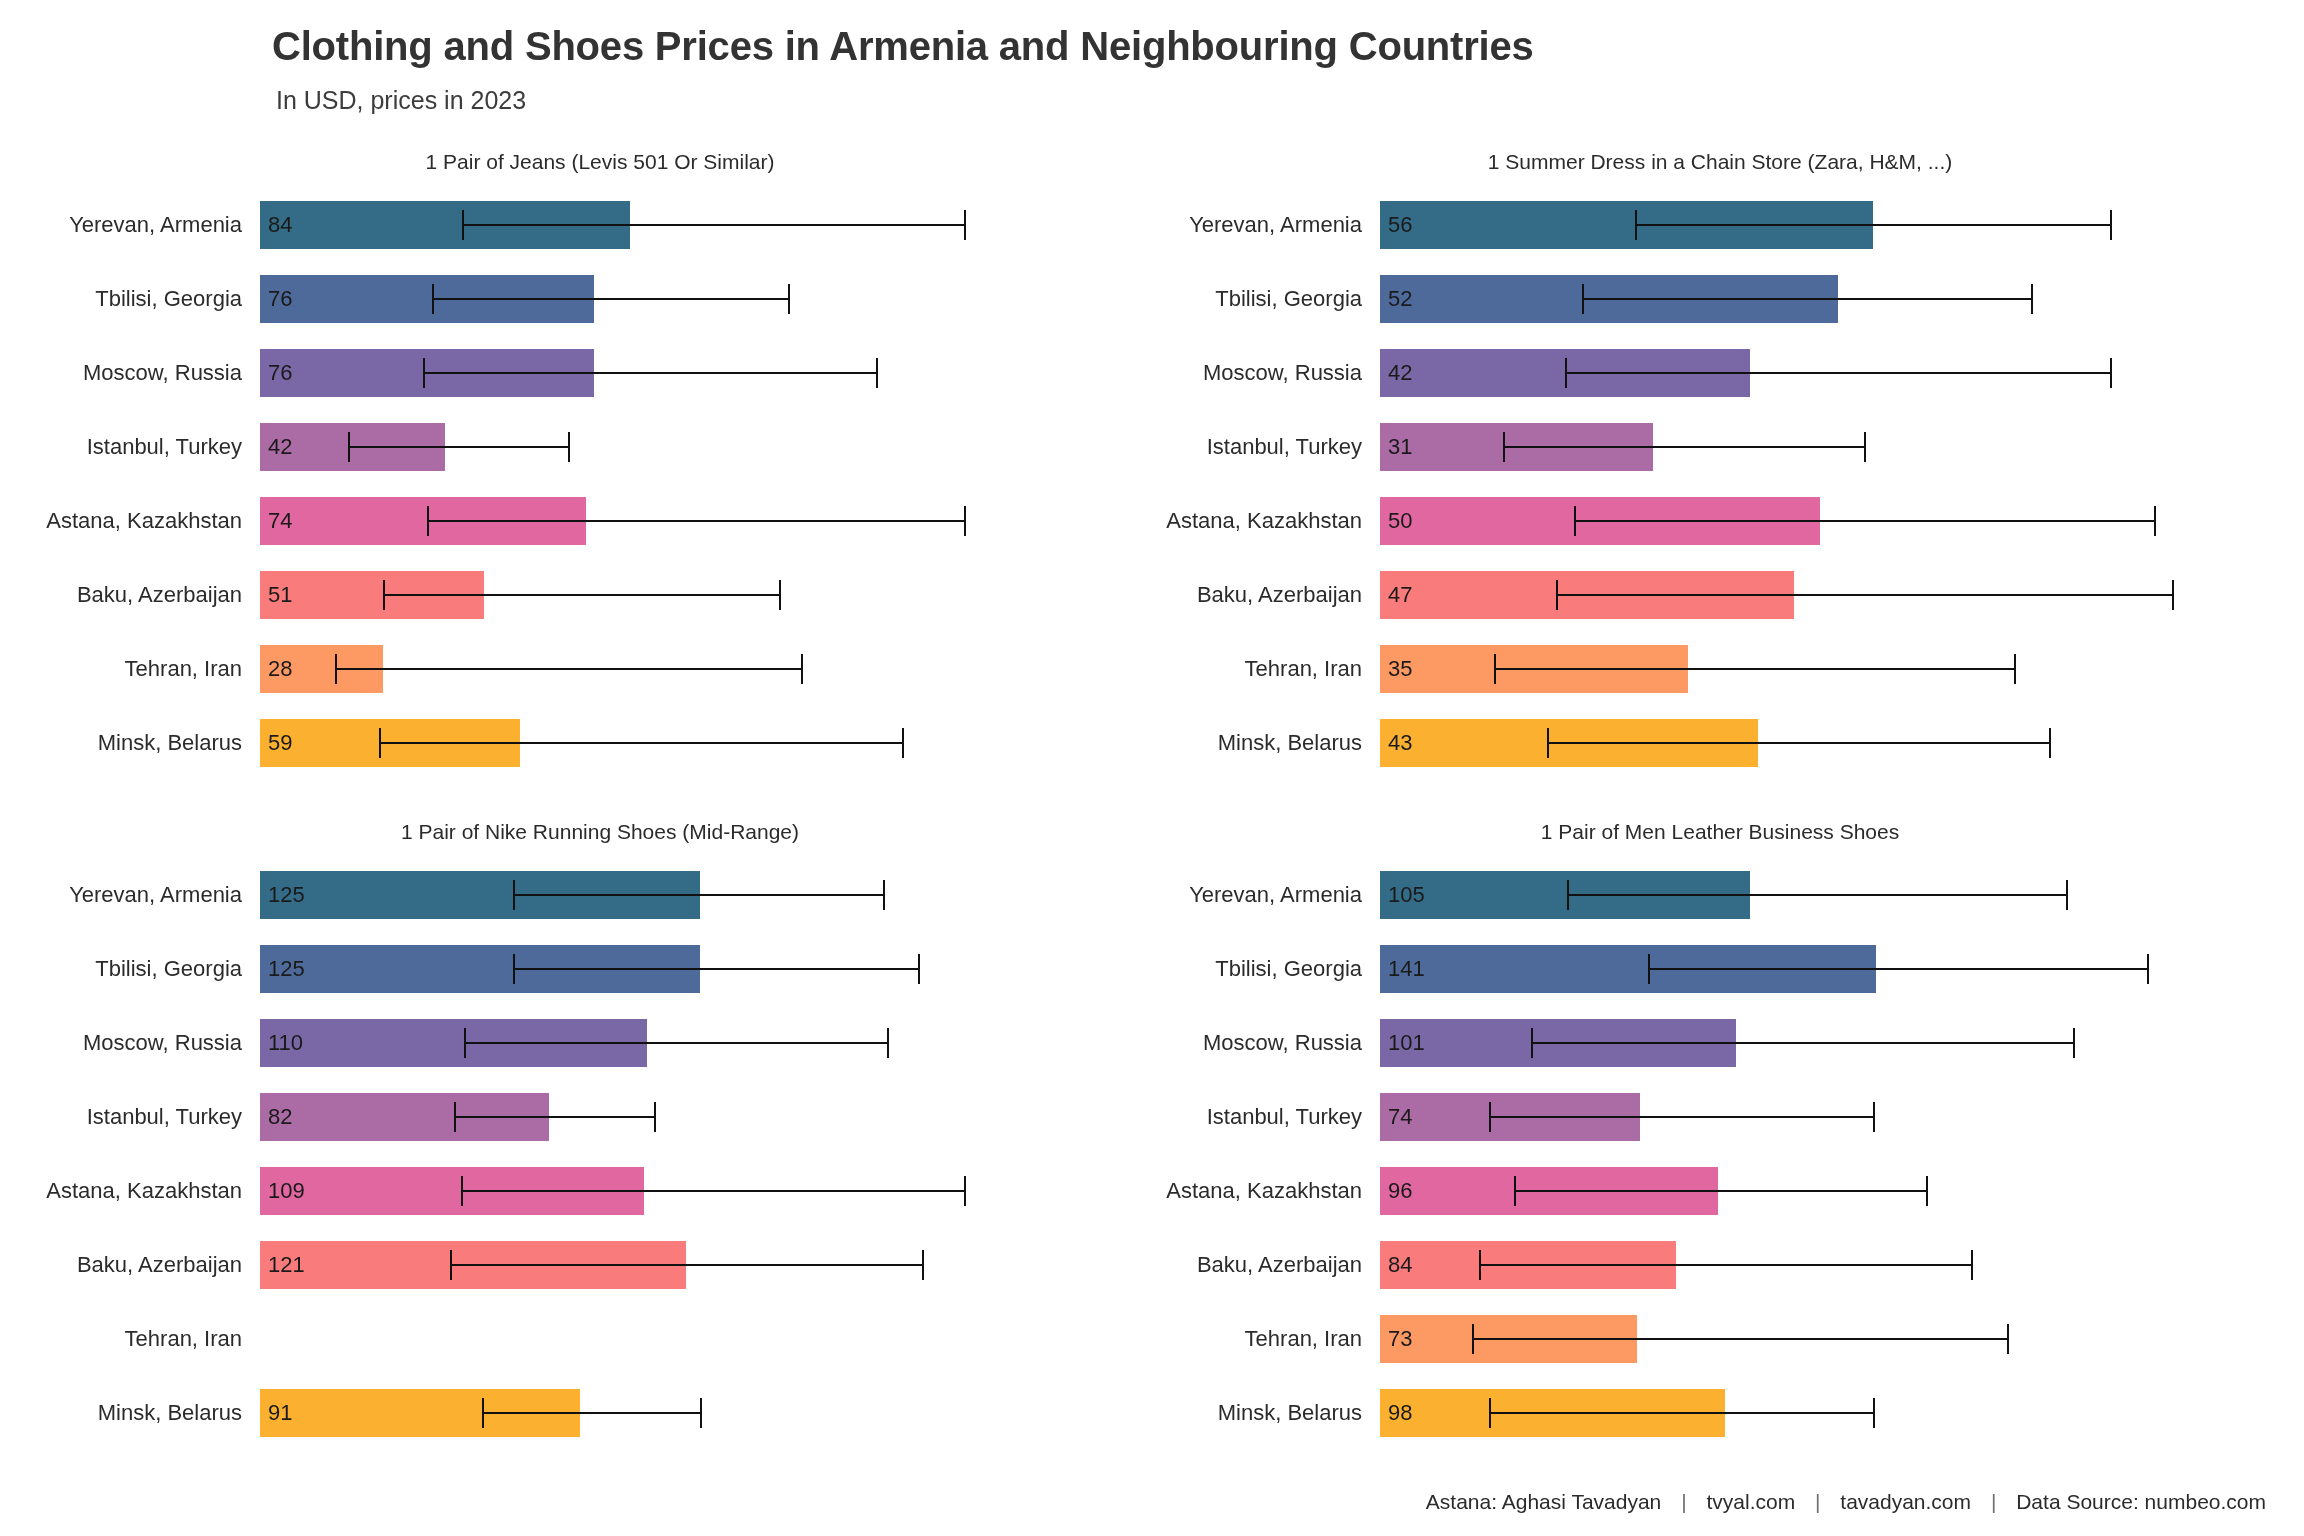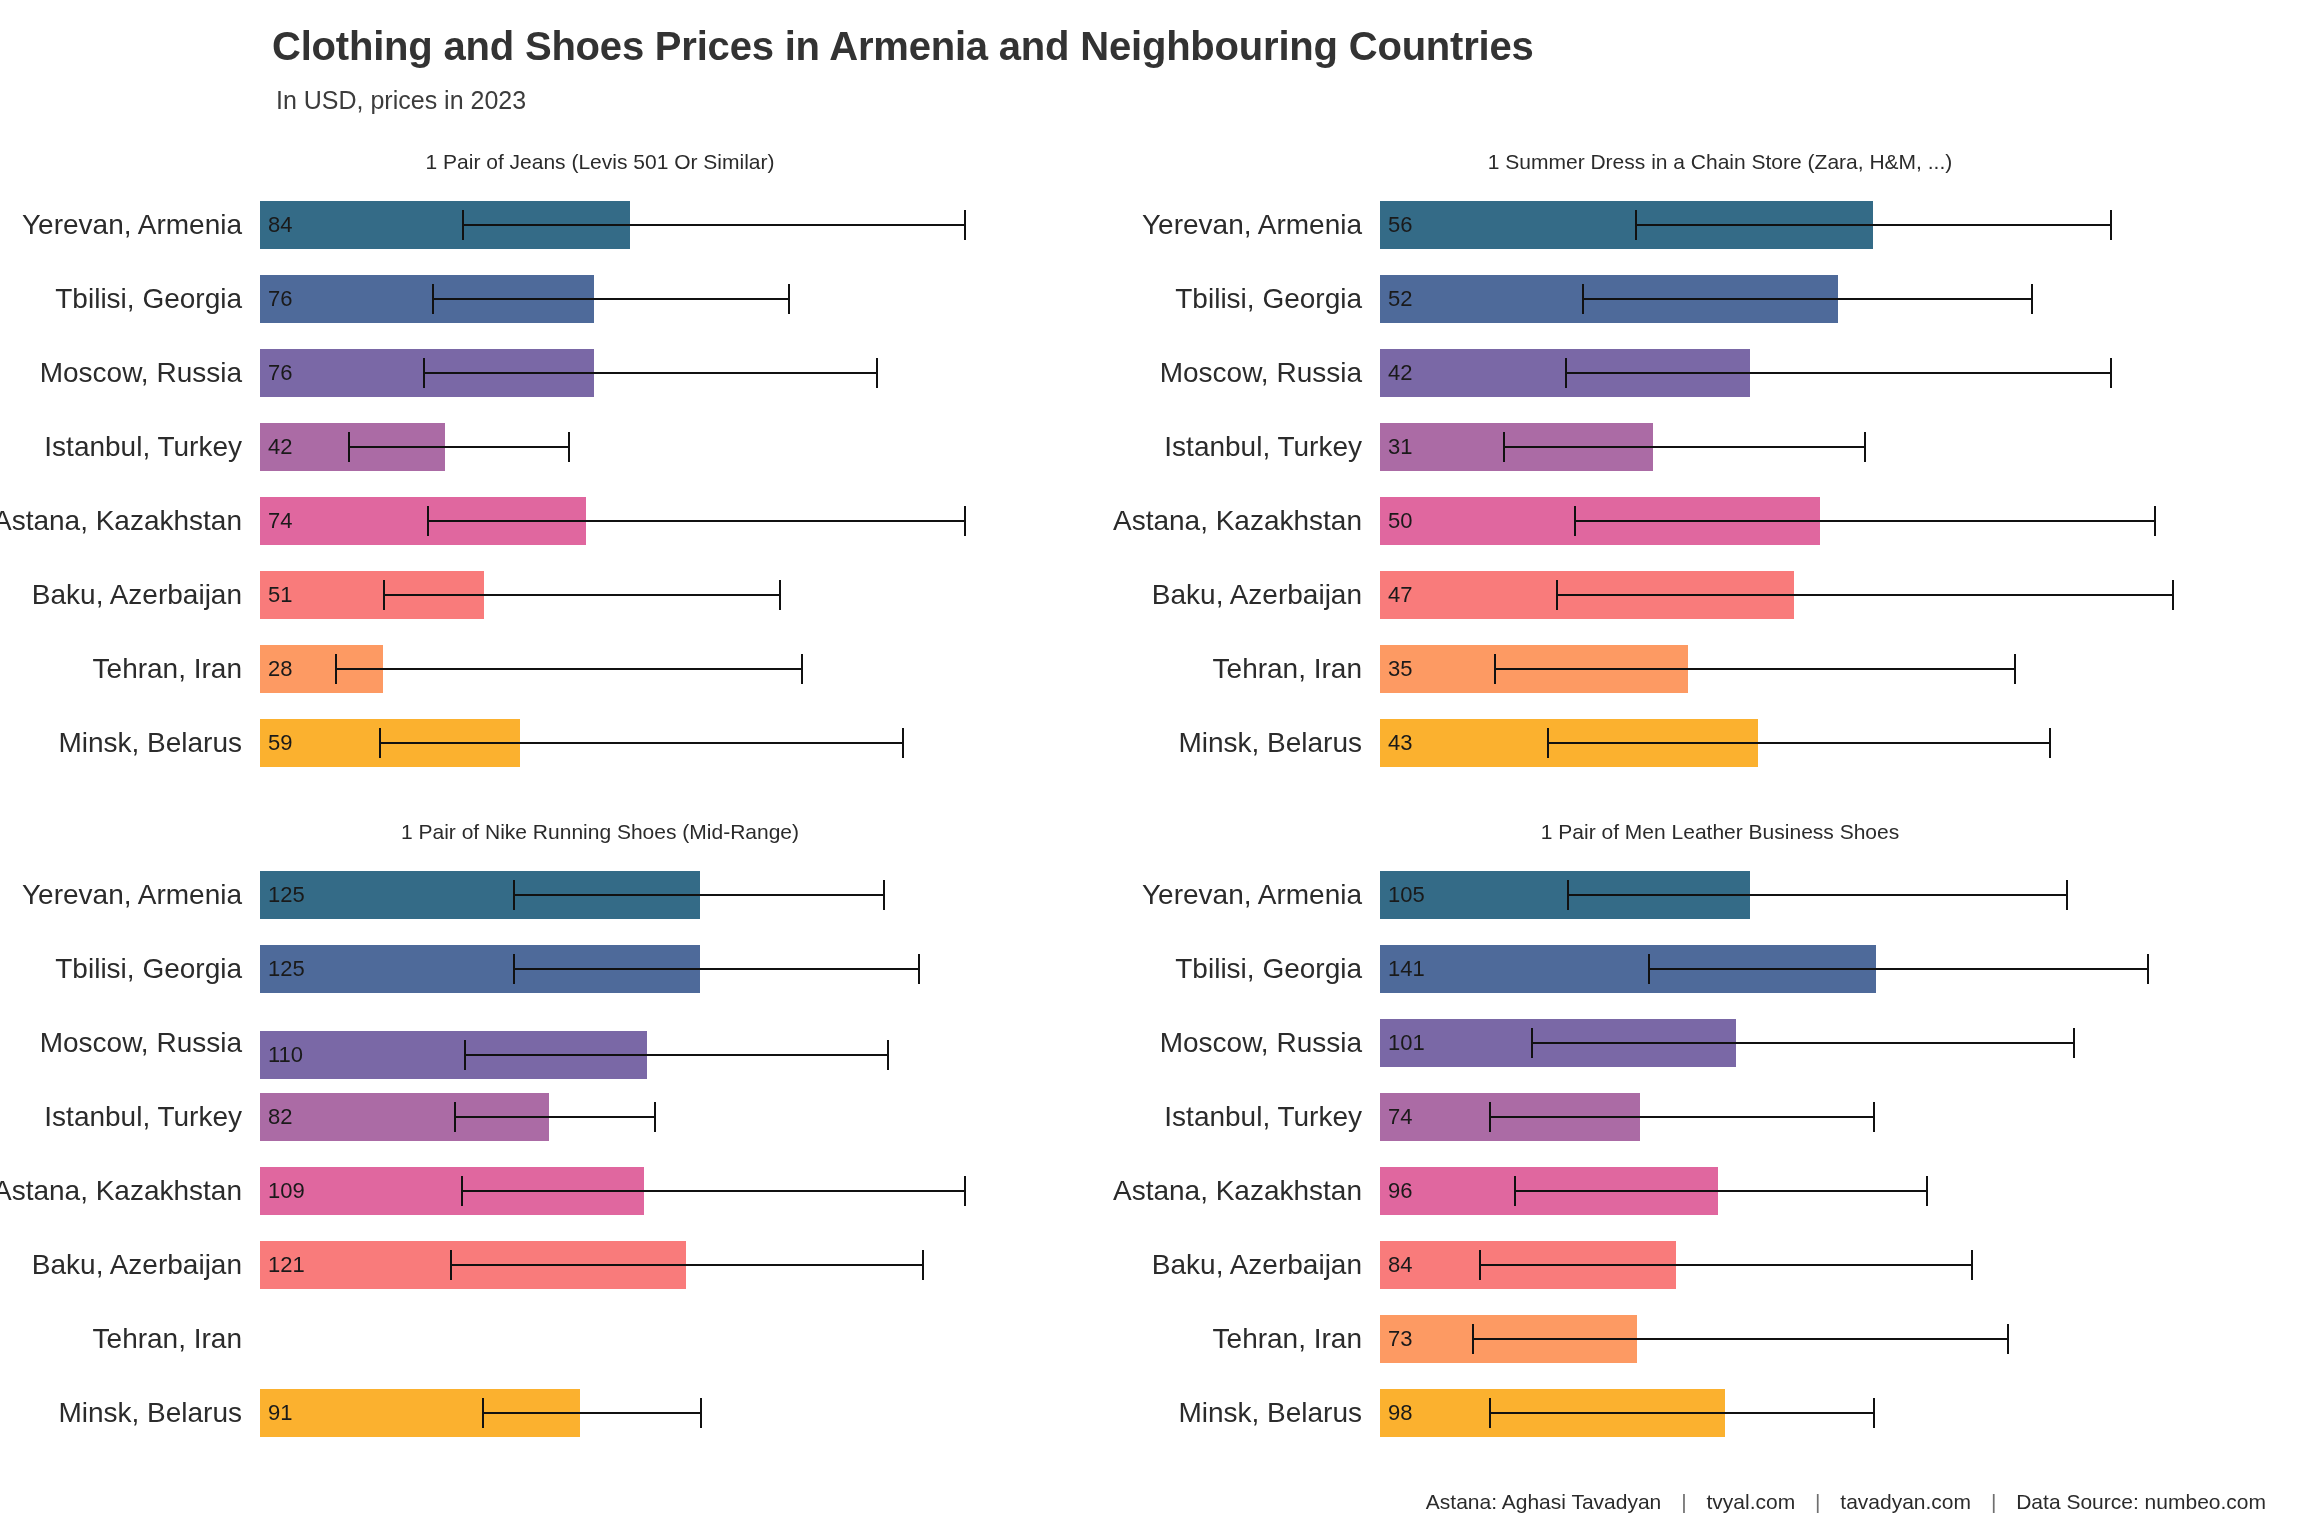--- a/index.html
+++ b/index.html
@@ -55,21 +55,21 @@
   }
   .row {
     position: relative;
     width: 100%;
   }
   .ylabel {
     position: absolute;
     right: 0;
     top: 50%;
     transform: translateY(-50%);
-    font-size: 28px;
+    font-size: 22px;
     color: #2b2b2b;
     white-space: nowrap;
   }
   .bar {
     position: absolute;
     left: 0;
     top: 50%;
     transform: translateY(-50%);
   }
   .barlabel {
@@ -306,21 +306,21 @@
           <div style="position: absolute; left: 200px; top: 0px; width: 880px; height: 74px;">
             <div class="bar" style="width: 440px; height: 48px; background: rgb(78, 106, 154);"></div>
             <div class="barlabel">125</div>
             <div class="errbar" style="left: 253.44px; width: 404.8px;"></div>
             <div class="cap" style="left: 253.44px; height: 29.76px; margin-top: -14.88px;"></div>
             <div class="cap" style="left: 658.24px; height: 29.76px; margin-top: -14.88px;"></div>
           </div>
         </div>
         <div class="row" style="height: 74px;">
           <div class="ylabel" style="right: 898px;">Moscow, Russia</div>
-          <div style="position: absolute; left: 200px; top: 12px; width: 880px; height: 74px;">
+          <div style="position: absolute; left: 200px; top: 0px; width: 880px; height: 74px;">
             <div class="bar" style="width: 387.2px; height: 48px; background: rgb(122, 104, 166);"></div>
             <div class="barlabel">110</div>
             <div class="errbar" style="left: 204.16px; width: 422.4px;"></div>
             <div class="cap" style="left: 204.16px; height: 29.76px; margin-top: -14.88px;"></div>
             <div class="cap" style="left: 626.56px; height: 29.76px; margin-top: -14.88px;"></div>
           </div>
         </div>
         <div class="row" style="height: 74px;">
           <div class="ylabel" style="right: 898px;">Istanbul, Turkey</div>
           <div style="position: absolute; left: 200px; top: 0px; width: 880px; height: 74px;">

